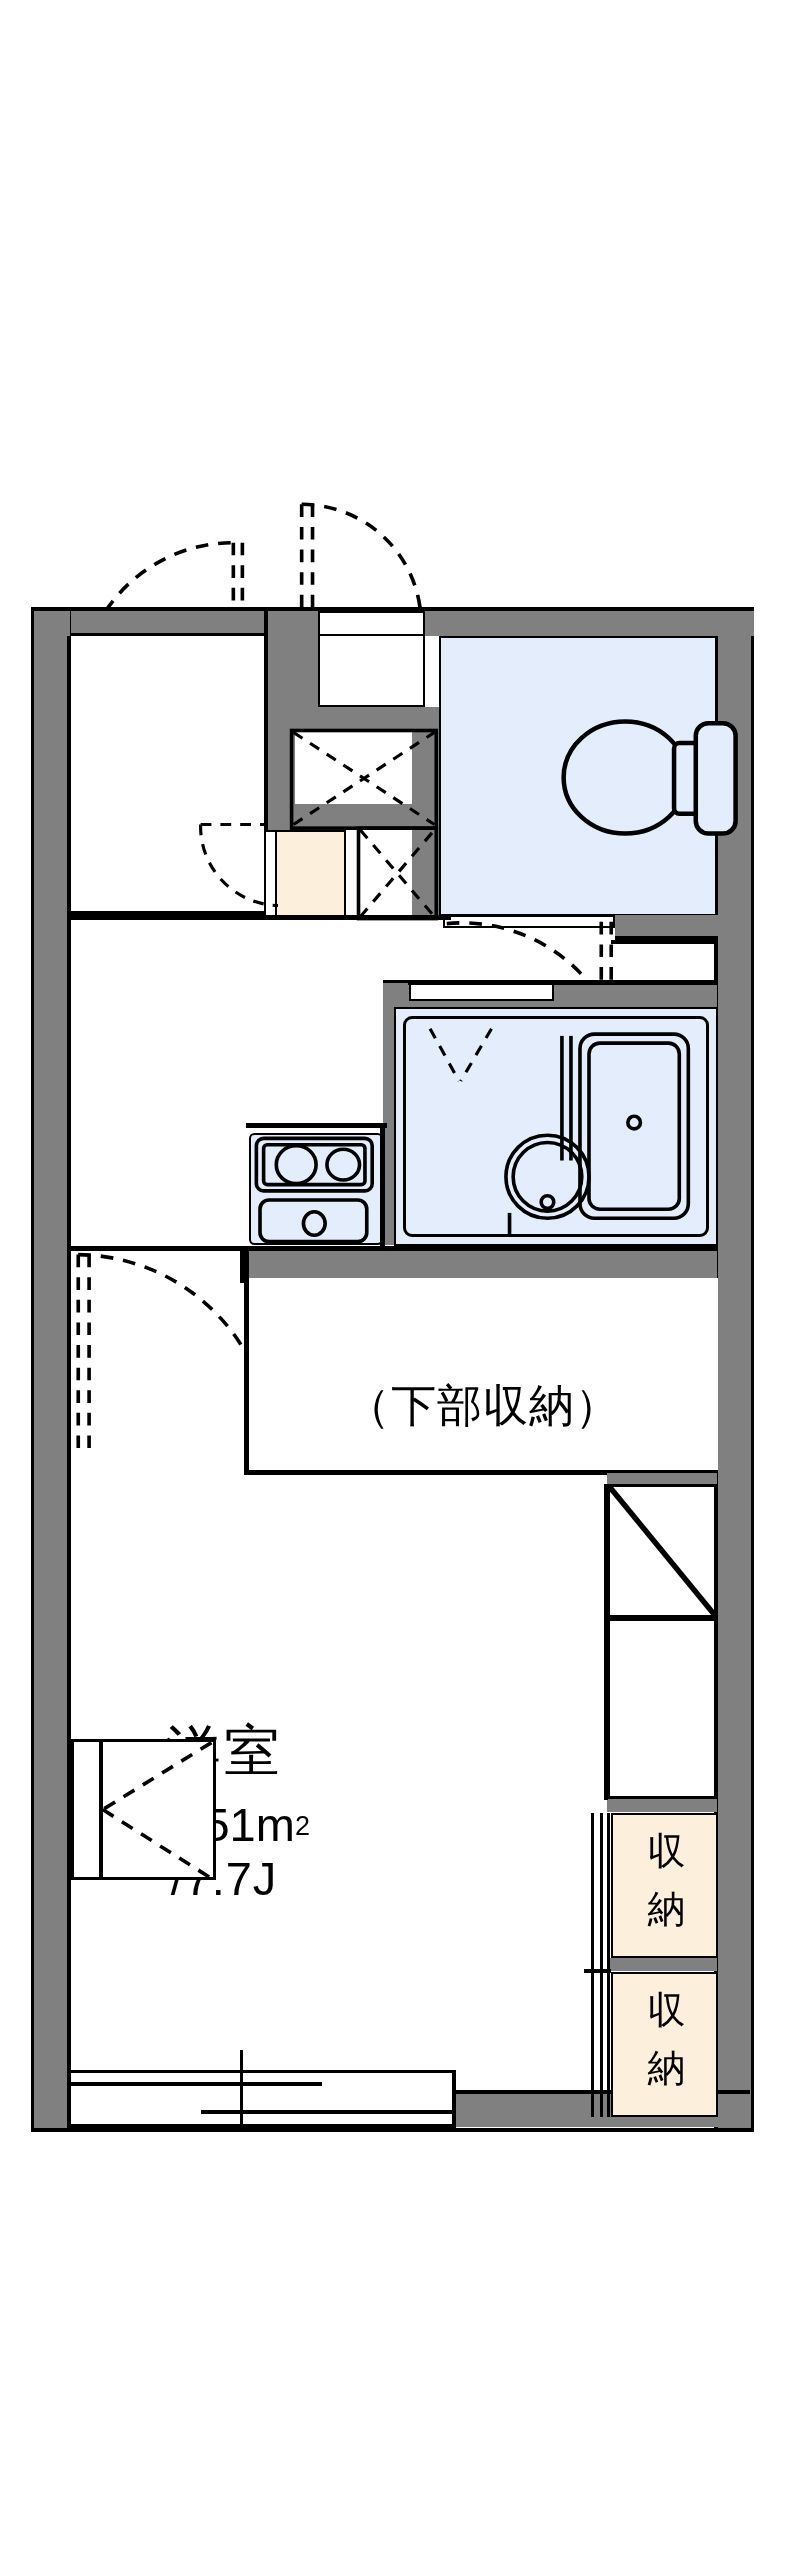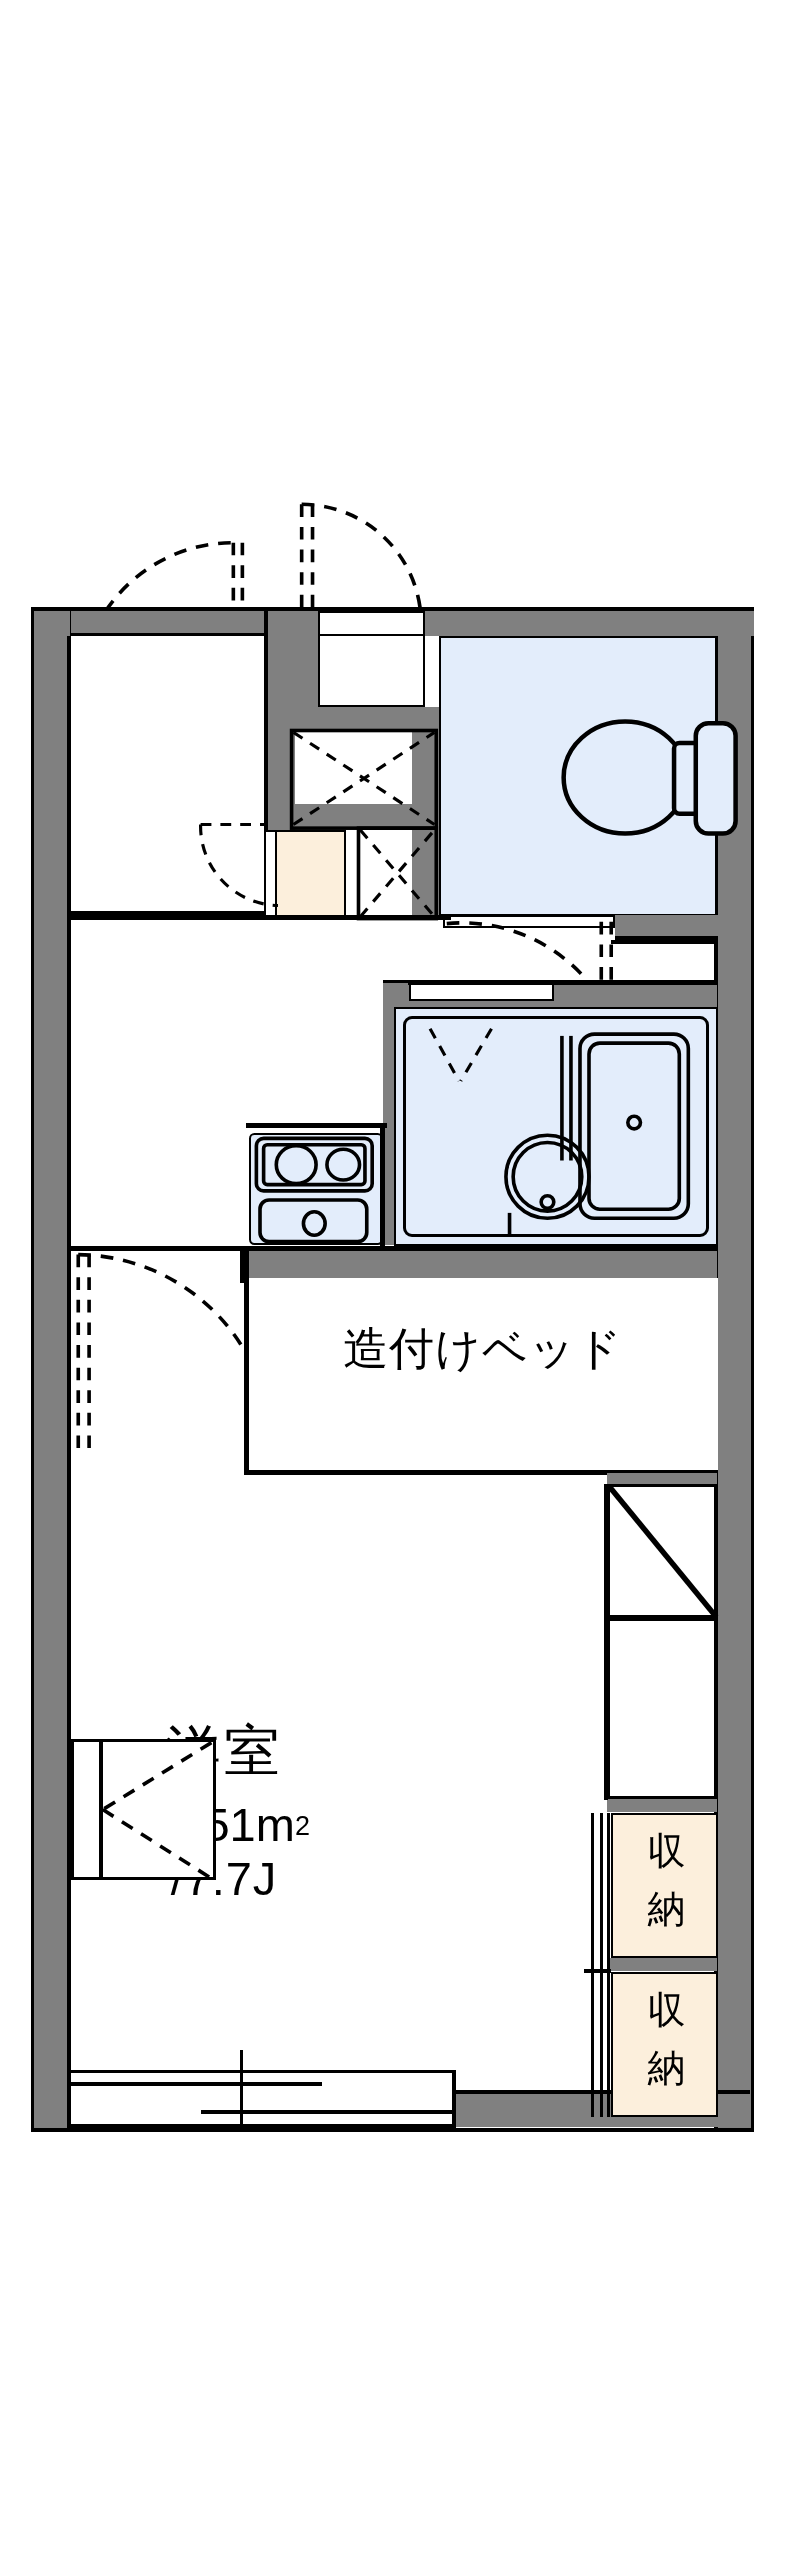--- a/index.html
+++ b/index.html
@@ -157,21 +157,21 @@
 
   <div class="abs line" style="left:71px;top:1246px;width:177px;height:4.5px;"></div>
   <svg class="abs" style="left:71px;top:1251px;width:208px;height:217px;" viewBox="0 0 230 240">
     <path class="dash" d="M8 4 L8 222"></path>
     <path class="dash" d="M20 4 L20 222"></path>
     <path class="dash" d="M8 4 A 216 216 0 0 1 222 222"></path>
   </svg>
   <div class="abs line" style="left:244px;top:1251px;width:4.5px;height:217px;"></div>
 
   <div class="abs" style="left:244px;top:1278px;width:474px;height:195px;background:#fff;"></div>
-  <div class="abs lbl ctr" style="left:483px;top:1349px;font-size:45px;">造付けベッド</div>
+  <div class="abs lbl ctr" style="left:483px;top:1406px;font-size:45px;">（下部収納）</div>
   <div class="abs line" style="left:244px;top:1470px;width:474px;height:4.5px;"></div>
   <div class="abs line" style="left:244px;top:1278px;width:4.5px;height:195px;"></div>
 
   <div class="abs wall-plain" style="left:607px;top:1473px;width:110px;height:11px;"></div>
   <div class="abs" style="left:607px;top:1484px;width:110px;height:134px;background:#fff;border:3.6px solid #000;"></div>
   <svg class="abs" style="left:607px;top:1484px;width:112px;height:136px;" viewBox="0 0 124 150">
     <path d="M3 3 L121 147" fill="none" stroke="#000" stroke-width="6"></path>
   </svg>
   <div class="abs" style="left:607px;top:1618px;width:110px;height:181px;background:#fff;border:3.6px solid #000;"></div>
 

